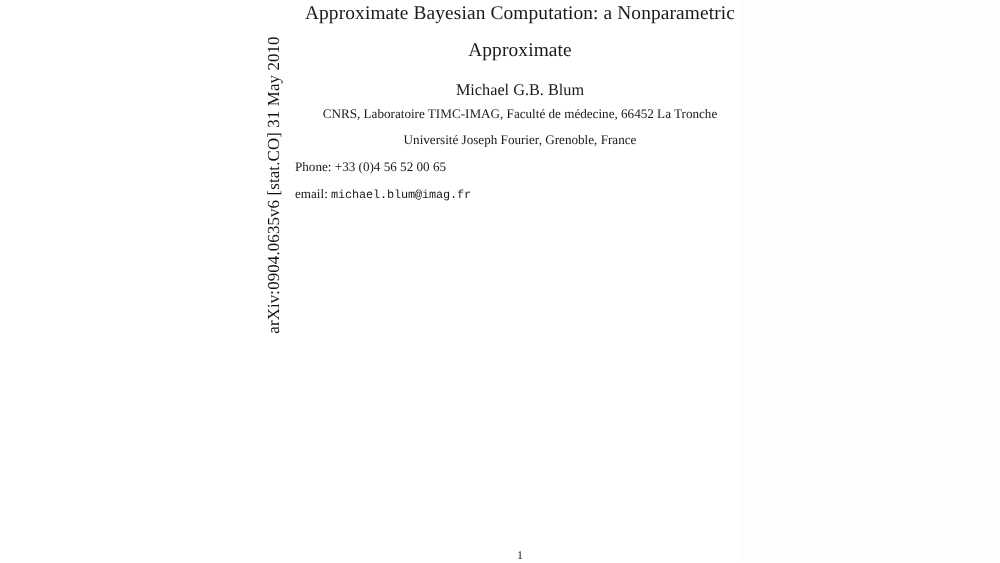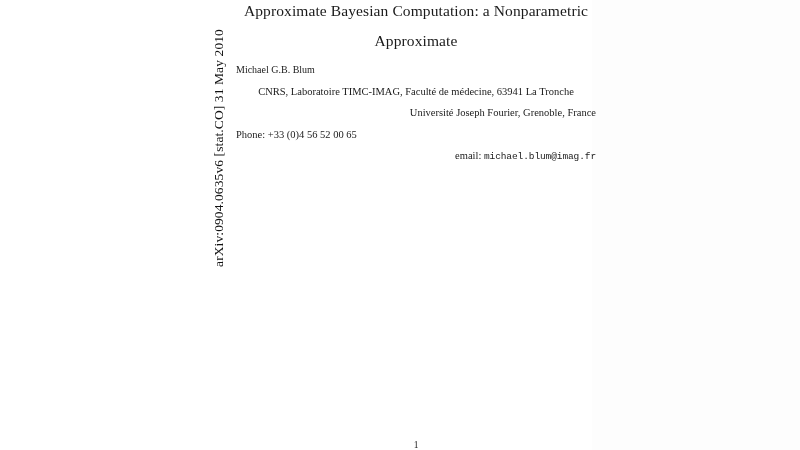--- a/index.html
+++ b/index.html
@@ -72,60 +72,60 @@
     line-height: 30px;
     color: #1a1a1a;
     letter-spacing: 0.1px;
   }
 
   .author {
     position: absolute;
     left: 236px;
     top: 64px;
     width: 360px;
-    text-align: left;
-    font-size: 10px;
+    text-align: center;
+    font-size: 13px;
     color: #1a1a1a;
   }
 
   .affil-1 {
     position: absolute;
     left: 226px;
     top: 86px;
     width: 380px;
     text-align: center;
     font-size: 10.5px;
     color: #1a1a1a;
   }
 
   .affil-2 {
     position: absolute;
     left: 236px;
     top: 107px;
     width: 360px;
-    text-align: right;
+    text-align: center;
     font-size: 10.5px;
     color: #1a1a1a;
   }
 
   .phone {
     position: absolute;
     left: 236px;
     top: 129px;
     width: 360px;
     font-size: 10.5px;
     color: #1a1a1a;
   }
 
   .email-line {
     position: absolute;
     left: 236px;
     top: 150px;
     width: 360px;
-    text-align: right;
+    text-align: left;
     font-size: 10.5px;
     color: #1a1a1a;
   }
   .email-line .mono {
     font-family: "Liberation Mono", monospace;
     font-size: 9.5px;
     letter-spacing: -0.1px;
   }
 
   .page-number {
@@ -149,21 +149,21 @@
     <span class="stamp-text">arXiv:0904.0635v6  [stat.CO]  31 May 2010</span>
   </div>
 
   <div class="title-block">
     <div class="title-line">Approximate Bayesian Computation: a Nonparametric</div>
     <div class="title-line">Approximate</div>
   </div>
 
   <div class="author">Michael G.B. Blum</div>
 
-  <div class="affil-1">CNRS, Laboratoire TIMC-IMAG, Faculté de médecine, 63941 La Tronche</div>
+  <div class="affil-1">CNRS, Laboratoire TIMC-IMAG, Faculté de médecine, 66452 La Tronche</div>
 
   <div class="affil-2">Université Joseph Fourier, Grenoble, France</div>
 
   <div class="phone">Phone: +33 (0)4 56 52 00 65</div>
 
   <div class="email-line">
     <span>email:</span>
     <span class="mono">michael.blum@imag.fr</span>
   </div>
 

